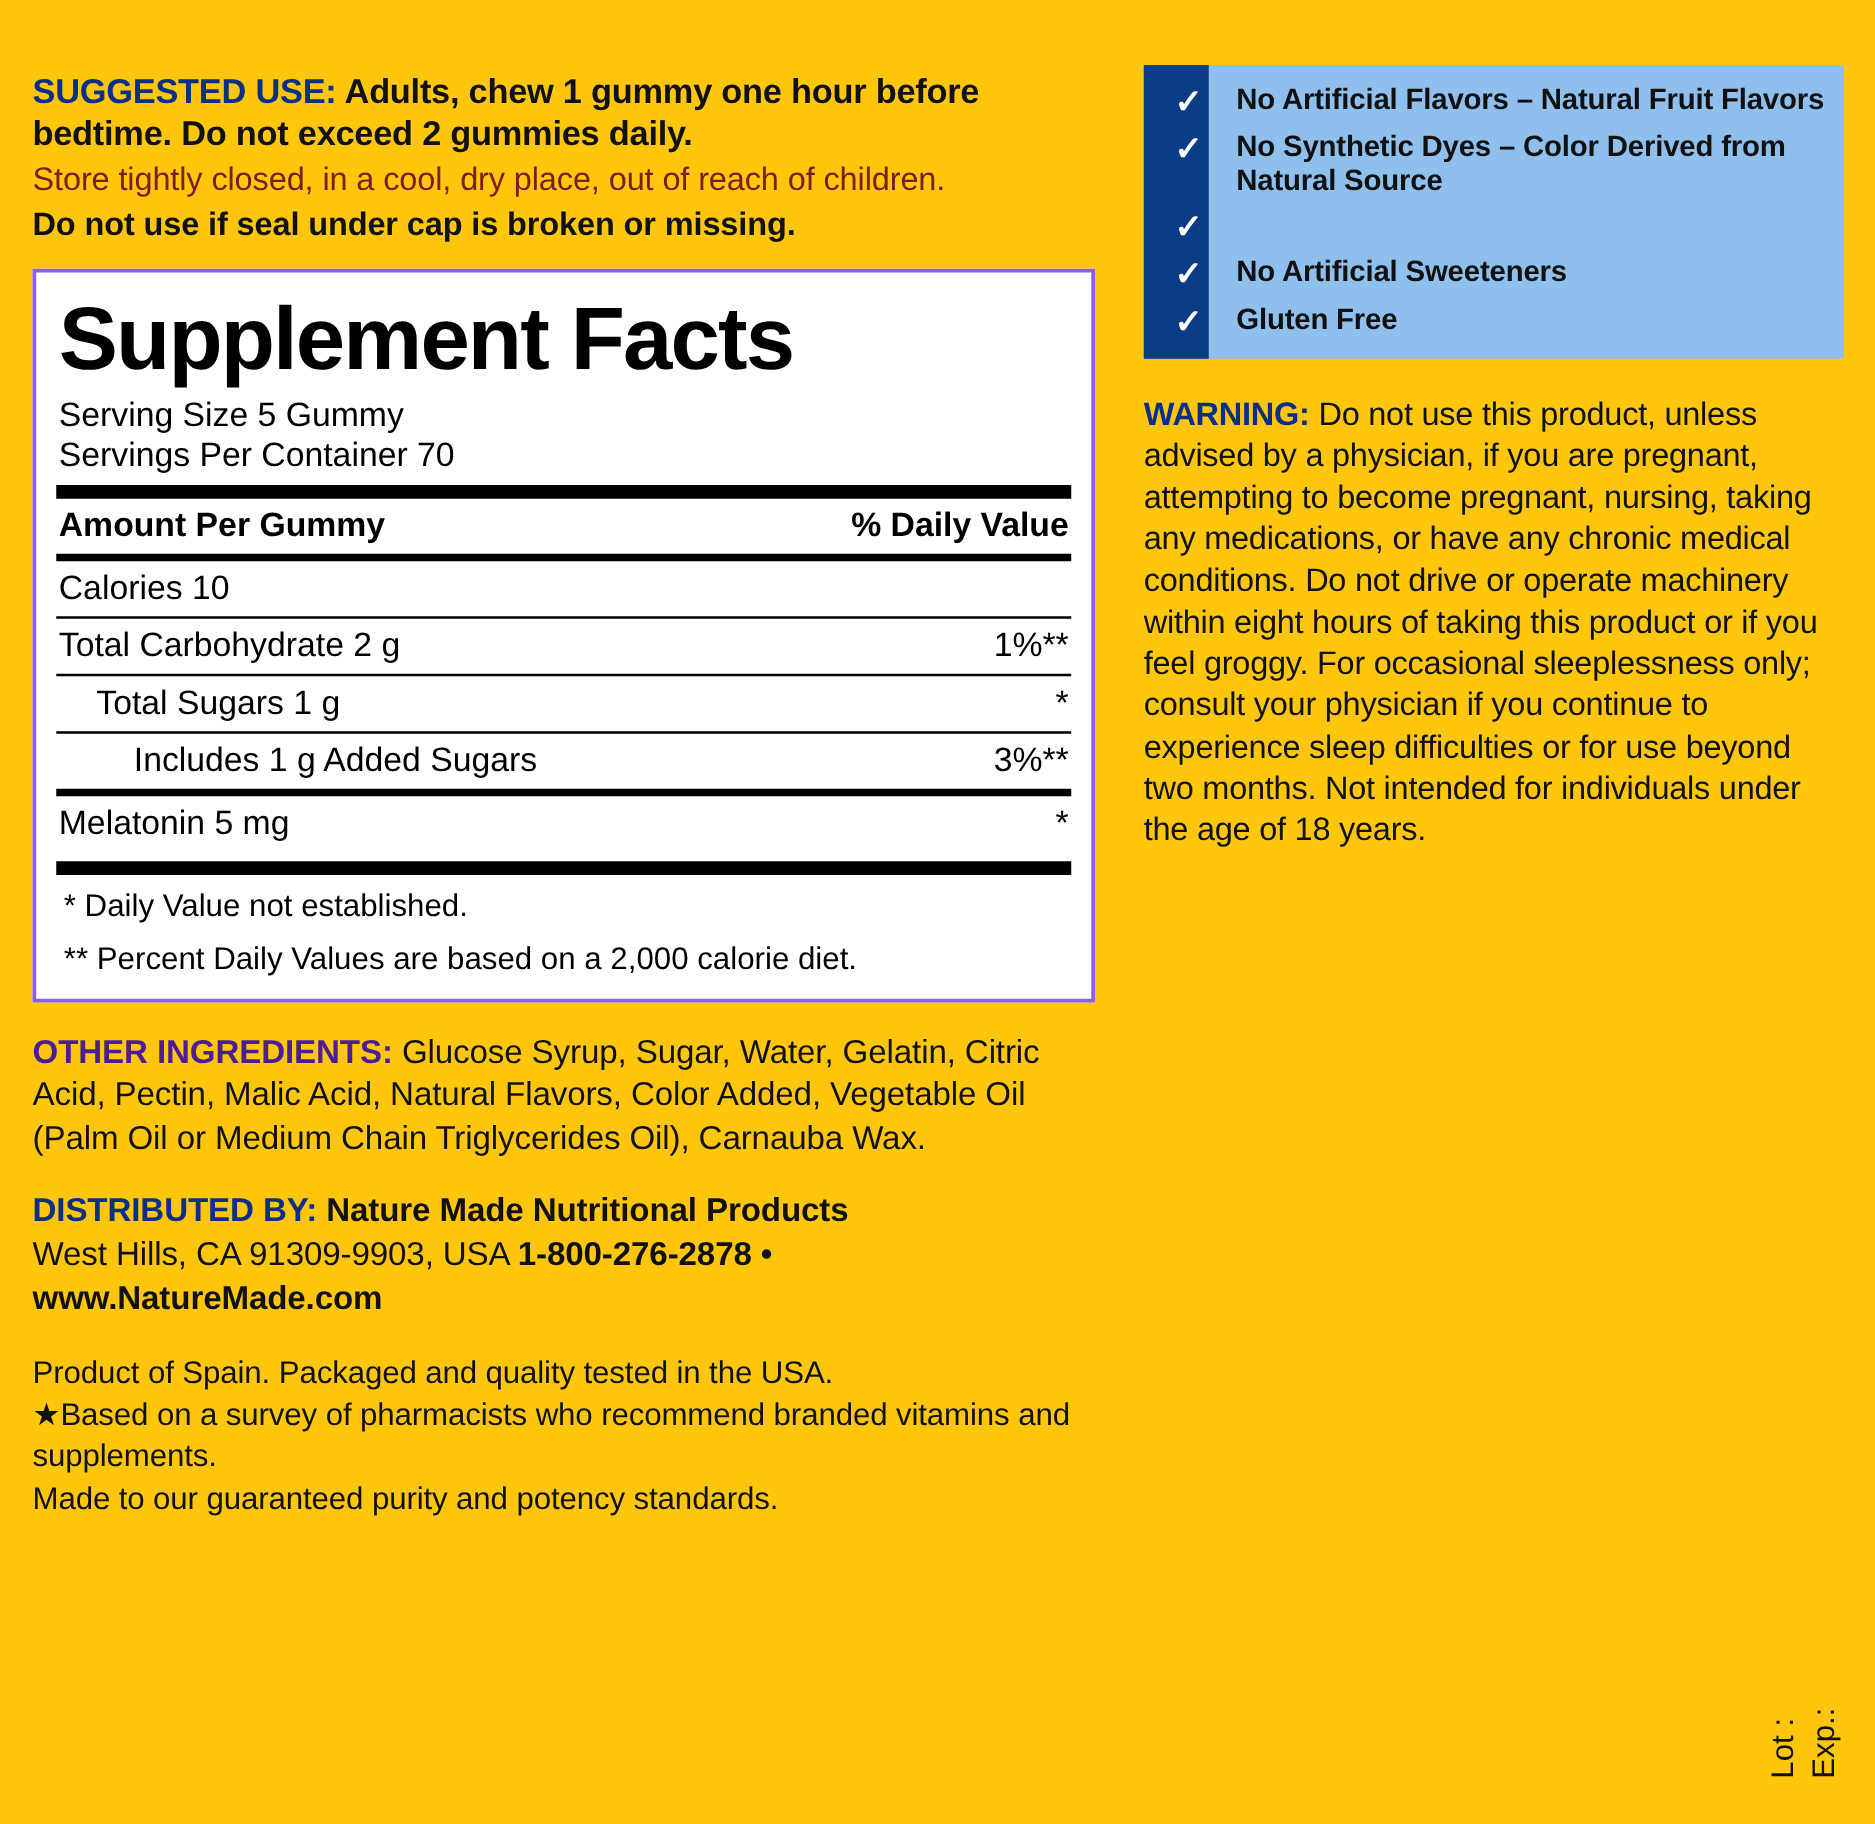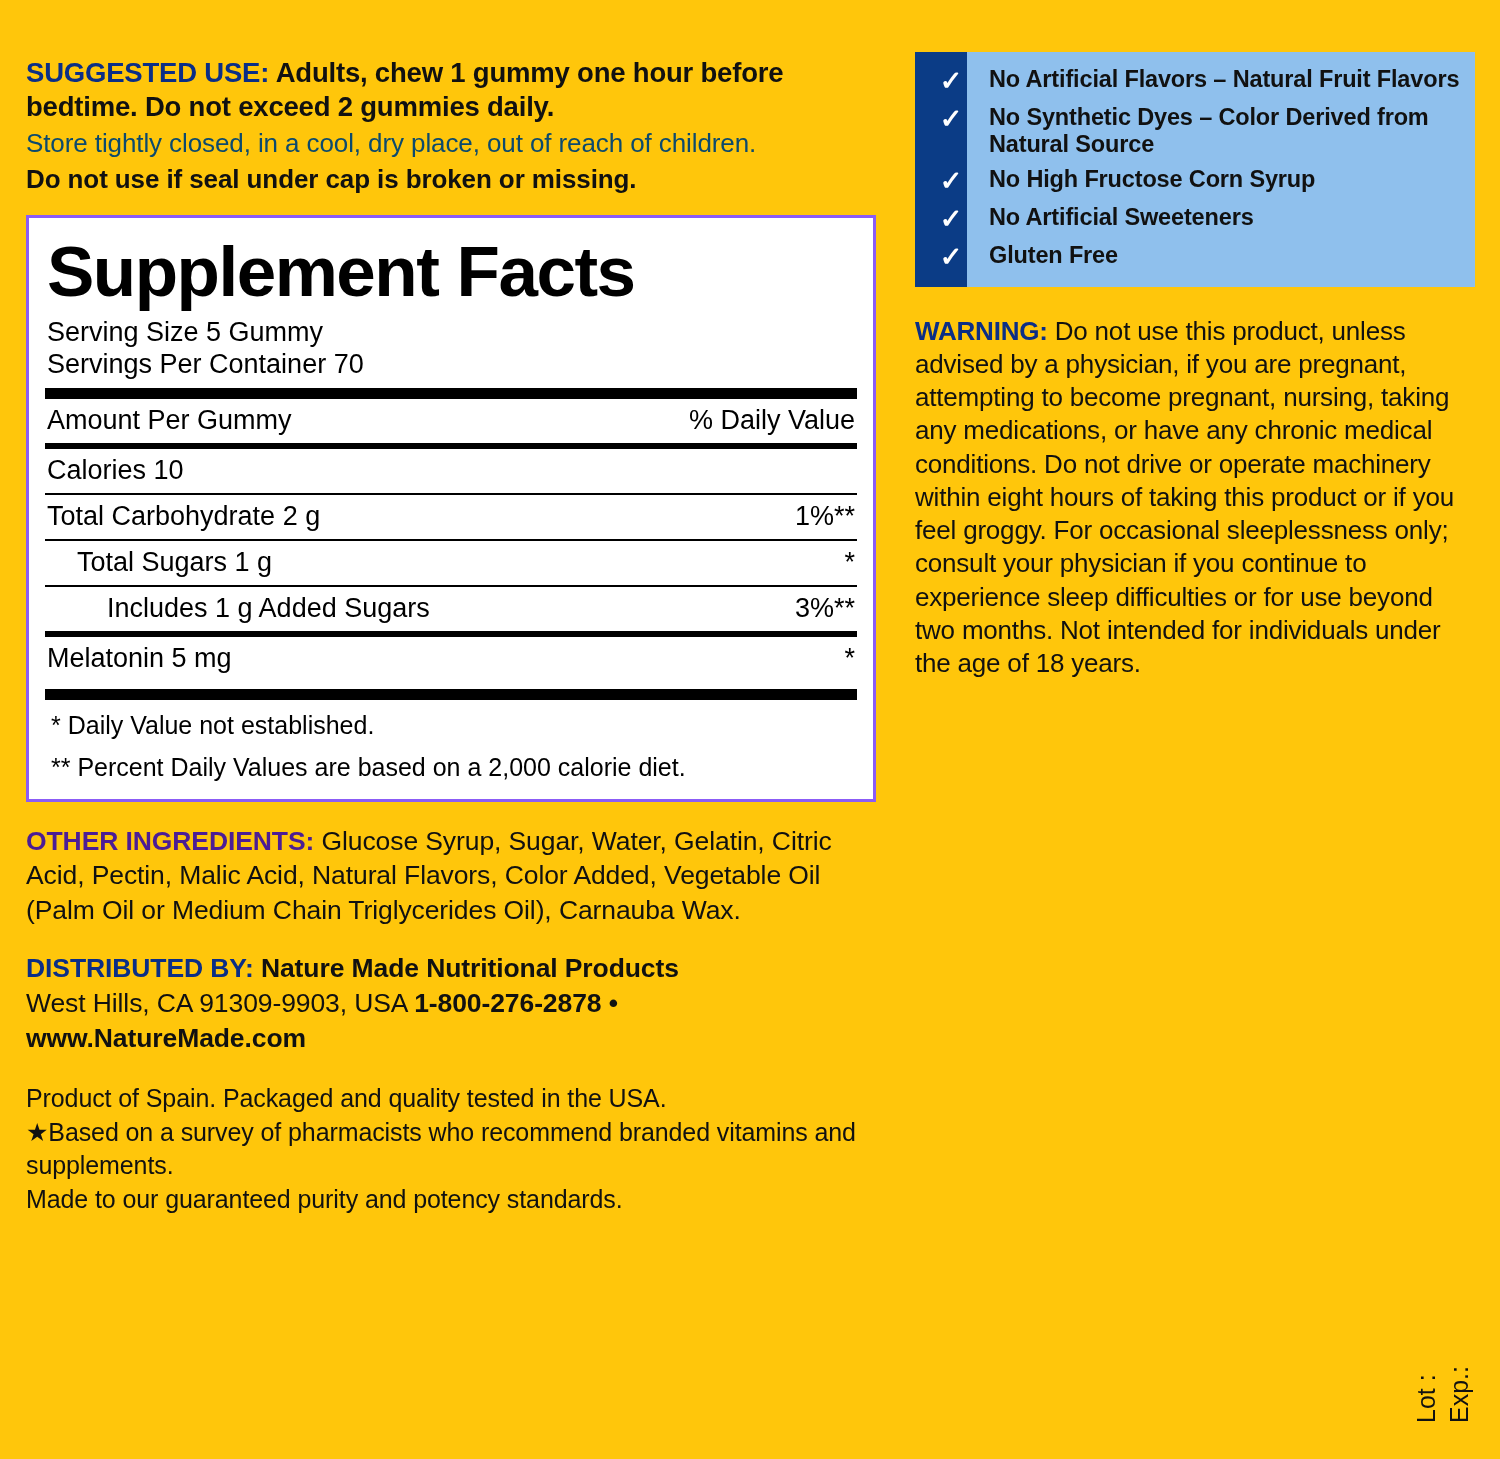--- a/index.html
+++ b/index.html
@@ -41,21 +41,21 @@
     color: #0B2E86;
     font-weight: bold;
   }
   .suggested-use .body-txt {
     color: #111;
     font-weight: bold;
   }
   .store-line {
     font-size: 26px;
     line-height: 1.3;
-    color: #0c4a6e;
+    color: #7f1d1d;
     font-weight: normal;
     margin-top: 4px;
     letter-spacing: -0.1px;
   }
   .seal-line {
     font-size: 26px;
     line-height: 1.3;
     color: #111;
     font-weight: bold;
     margin-top: 2px;
@@ -100,21 +100,21 @@
     margin: 0;
   }
   .sf-row {
     display: flex;
     justify-content: space-between;
     align-items: baseline;
     font-size: 27px;
     padding: 6px 2px 7px 2px;
   }
   .sf-row.header {
-    font-weight: normal;
+    font-weight: bold;
   }
   .sf-row .ind1 { padding-left: 30px; }
   .sf-row .ind2 { padding-left: 60px; }
   .sf-footnotes {
     font-size: 25px;
     line-height: 1.25;
     padding: 10px 2px 0 6px;
   }
 
   
@@ -322,21 +322,20 @@
       <div class="claim">
         <span class="check">✓</span>
         <span class="claim-txt">No Artificial Flavors – Natural Fruit Flavors</span>
       </div>
       <div class="claim">
         <span class="check">✓</span>
         <span class="claim-txt">No Synthetic Dyes – Color Derived from Natural Source</span>
       </div>
       <div class="claim">
         <span class="check">✓</span>
-        <span class="claim-txt">No High Fructose Corn Syrup</span>
       </div>
       <div class="claim">
         <span class="check">✓</span>
         <span class="claim-txt">No Artificial Sweeteners</span>
       </div>
       <div class="claim">
         <span class="check">✓</span>
         <span class="claim-txt">Gluten Free</span>
       </div>
     </div>

